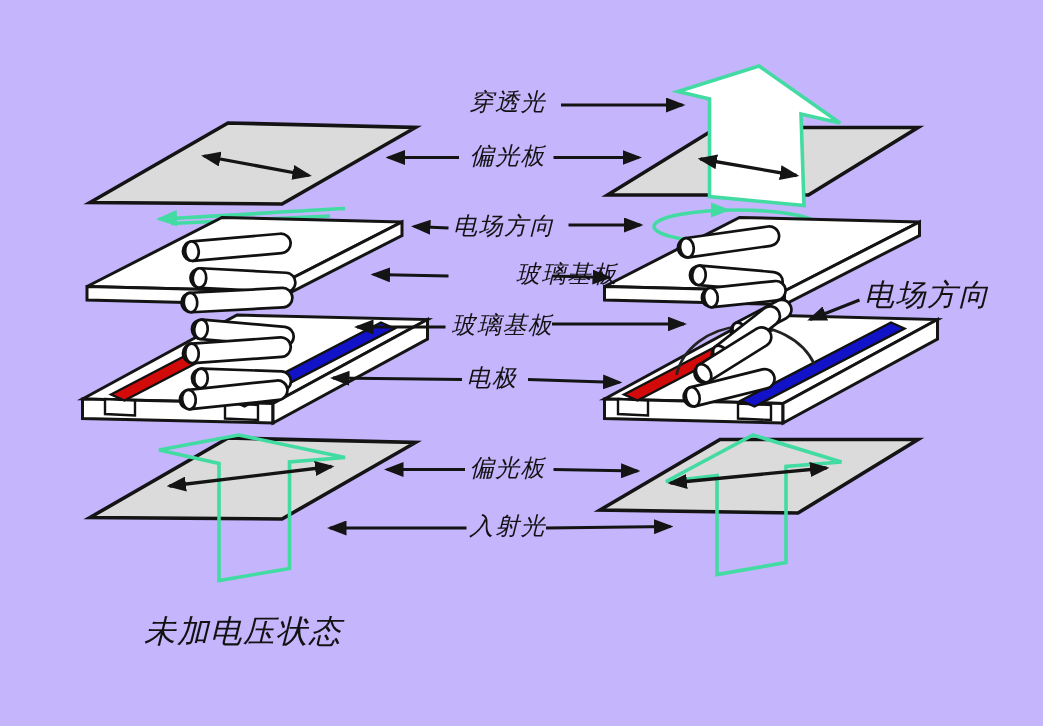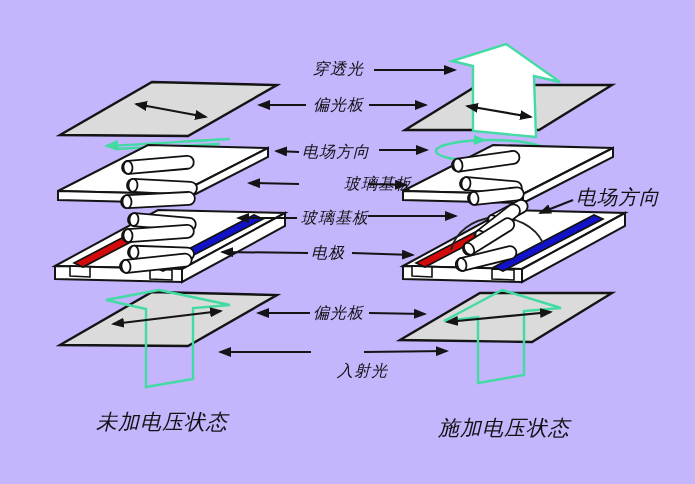--- a/index.html
+++ b/index.html
@@ -186,18 +186,17 @@
     </g>
   </svg>
 
   <div class="lbl" style="left:313px;top:60px;">穿透光</div>
   <div class="lbl" style="left:313px;top:96px;">偏光板</div>
   <div class="lbl" style="left:302px;top:143px;">电场方向</div>
   <div class="lbl" style="left:302px;top:175px;margin-left:42px;">玻璃基板</div>
   <div class="lbl" style="left:301px;top:209px;">玻璃基板</div>
   <div class="lbl" style="left:311px;top:244px;text-align:center;">电极</div>
   <div class="lbl" style="left:313px;top:304px;">偏光板</div>
-  <div class="lbl" style="left:313px;top:362px;margin-left:24px;">入射光</div>
+  <div class="lbl" style="left:313px;top:343px;">入射光</div>
   <div class="lbl lbl-field" style="left:576px;top:186px;">电场方向</div>
 
   <div class="lbl lbl-big" style="left:96px;top:410px;">未加电压状态</div>
-  <div class="lbl lbl-big" style="left:438px;top:416px;">施加电压状态</div>
 </div>
 
 </body></html>

